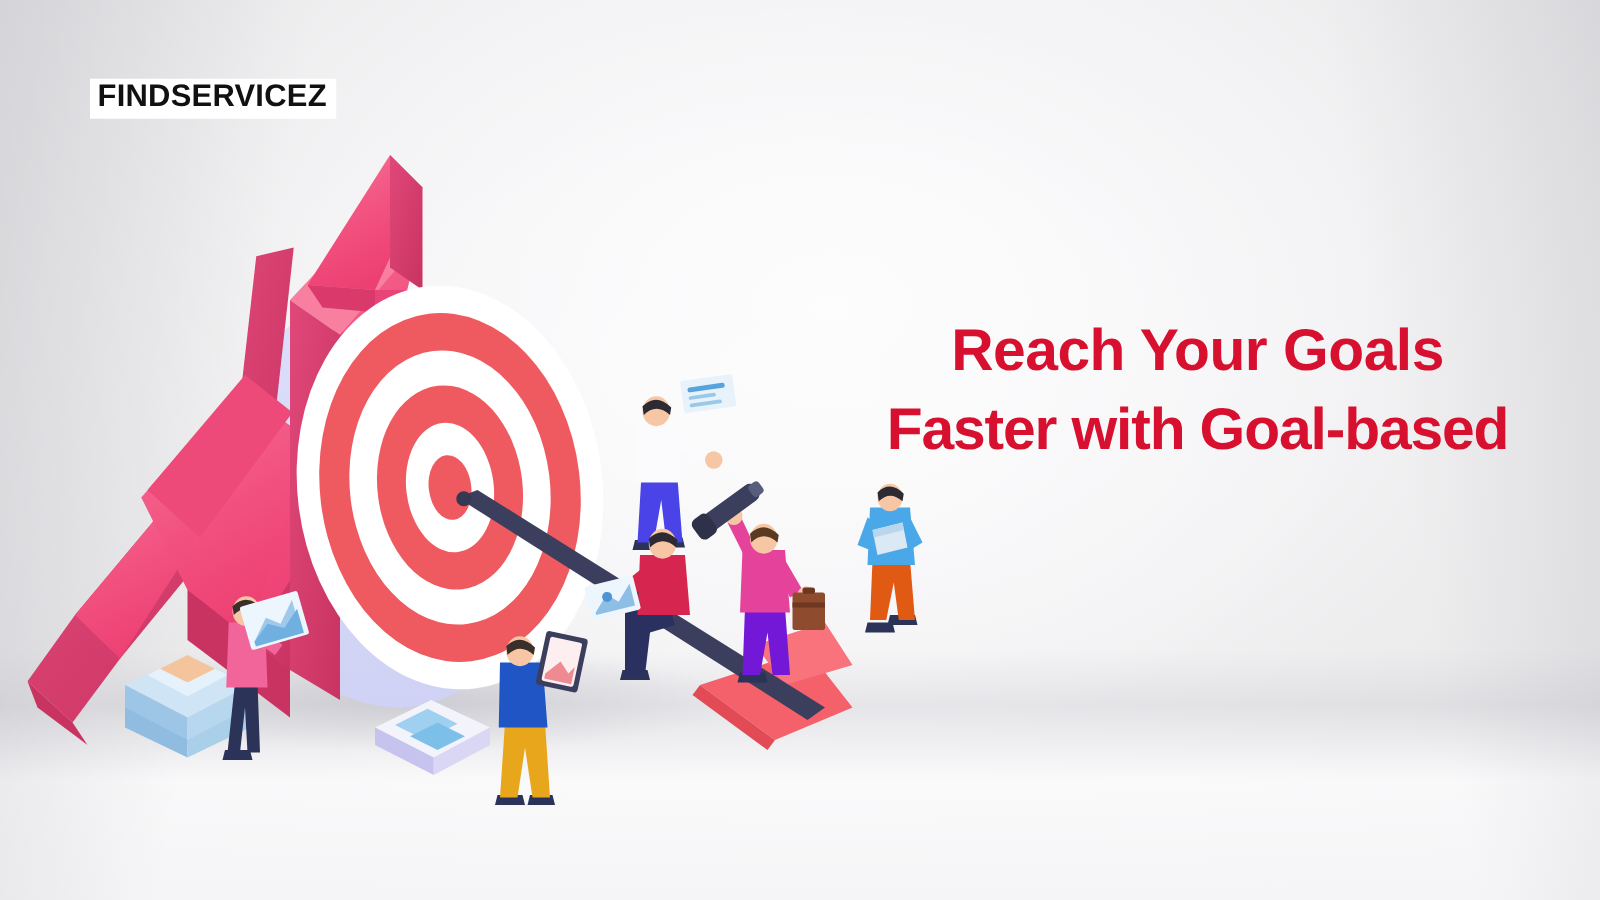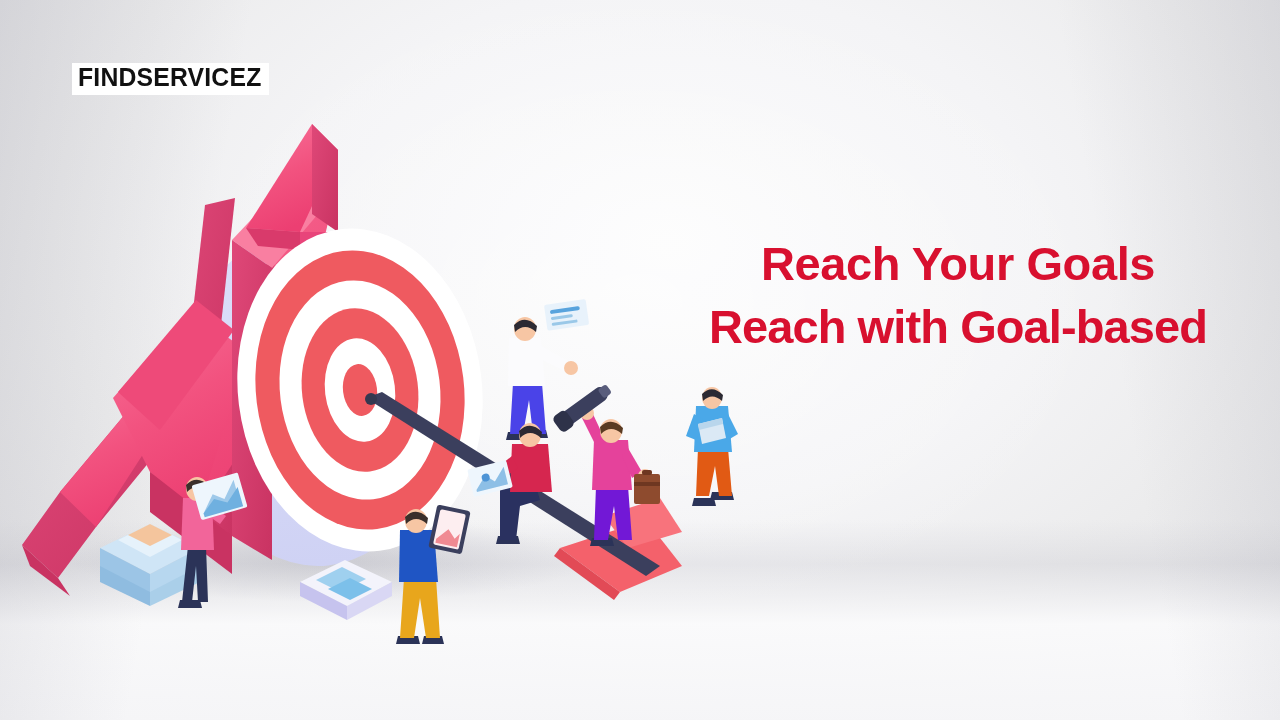--- a/index.html
+++ b/index.html
@@ -64,21 +64,21 @@
     color: #111111;
     white-space: nowrap;
     transform: scaleX(0.99);
     transform-origin: left center;
   }
 
   
   #headline {
     position: absolute;
     right: 42px;
-    top: 232px;
+    top: 248px;
     width: 560px;
     text-align: center;
     z-index: 35;
   }
   #headline .hl-line {
     display: block;
     font-family: "Liberation Sans", sans-serif;
     font-weight: 700;
     font-size: 47px;
     line-height: 63px;
@@ -299,16 +299,16 @@
   <div class="vignette"></div>
   <div class="floor-haze"></div>
   <div class="corner-shade"></div>
 
   <div id="logo">
     <span class="logo-text">FINDSERVICEZ</span>
   </div>
 
   <div id="headline">
     <span class="hl-line l1">Reach Your Goals</span>
-    <span class="hl-line l2">Reach with Goal-based</span>
+    <span class="hl-line l2">Faster with Goal-based</span>
   </div>
 
 </div>
 
 </body></html>

